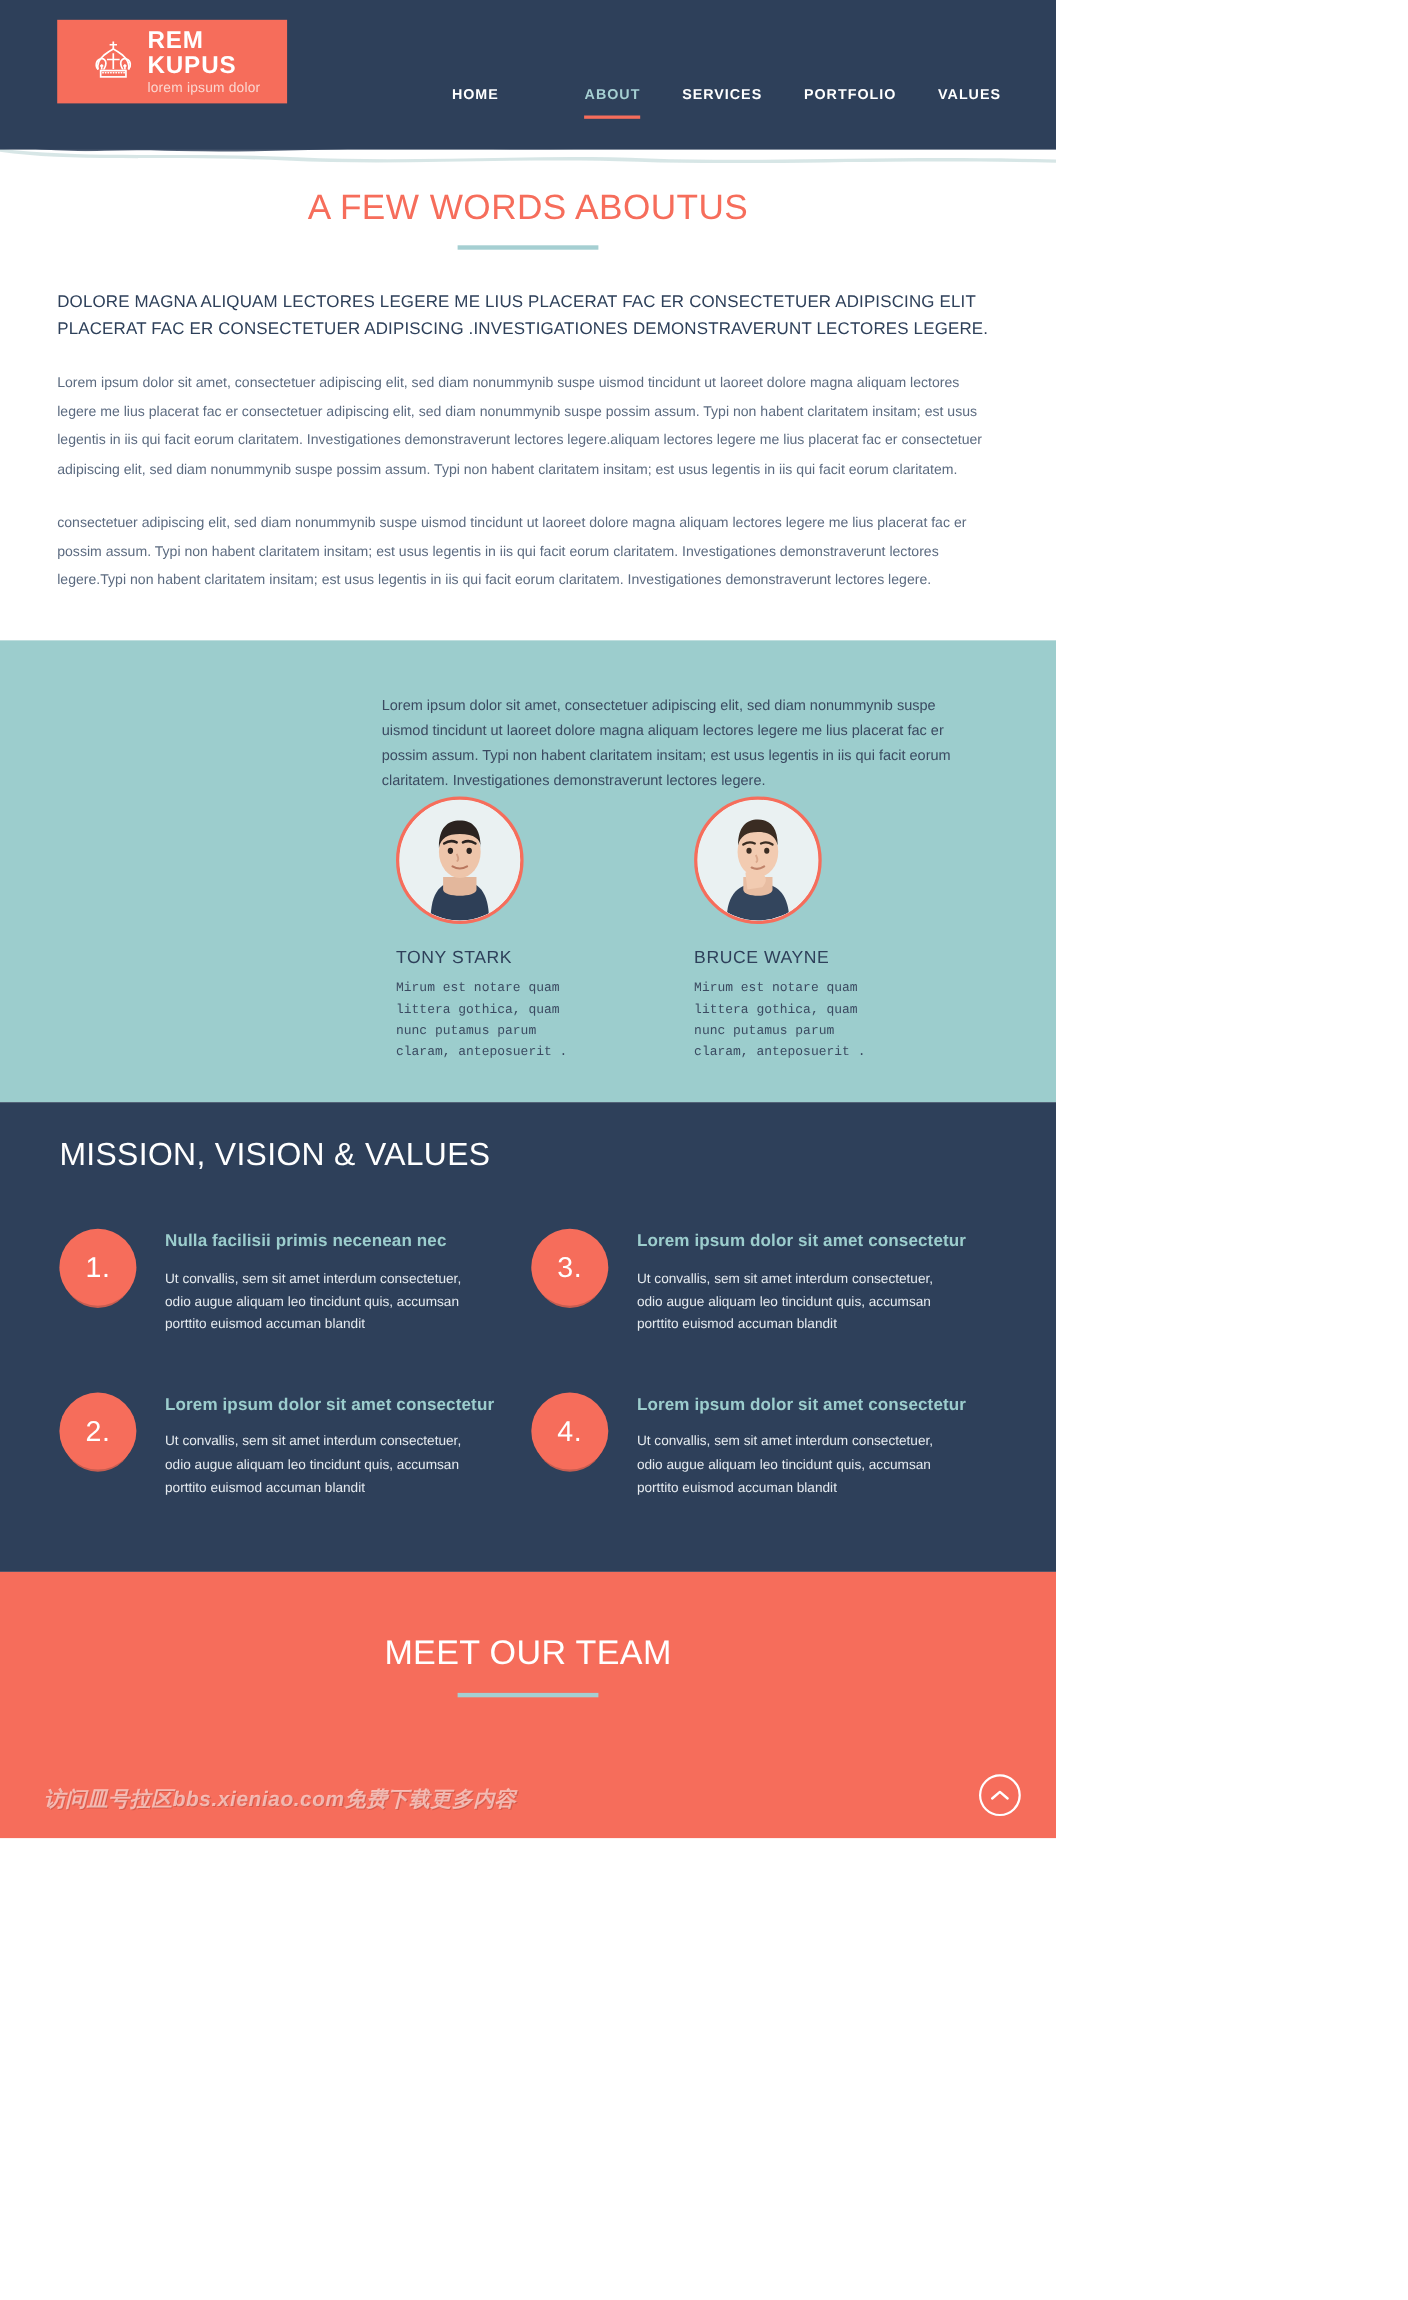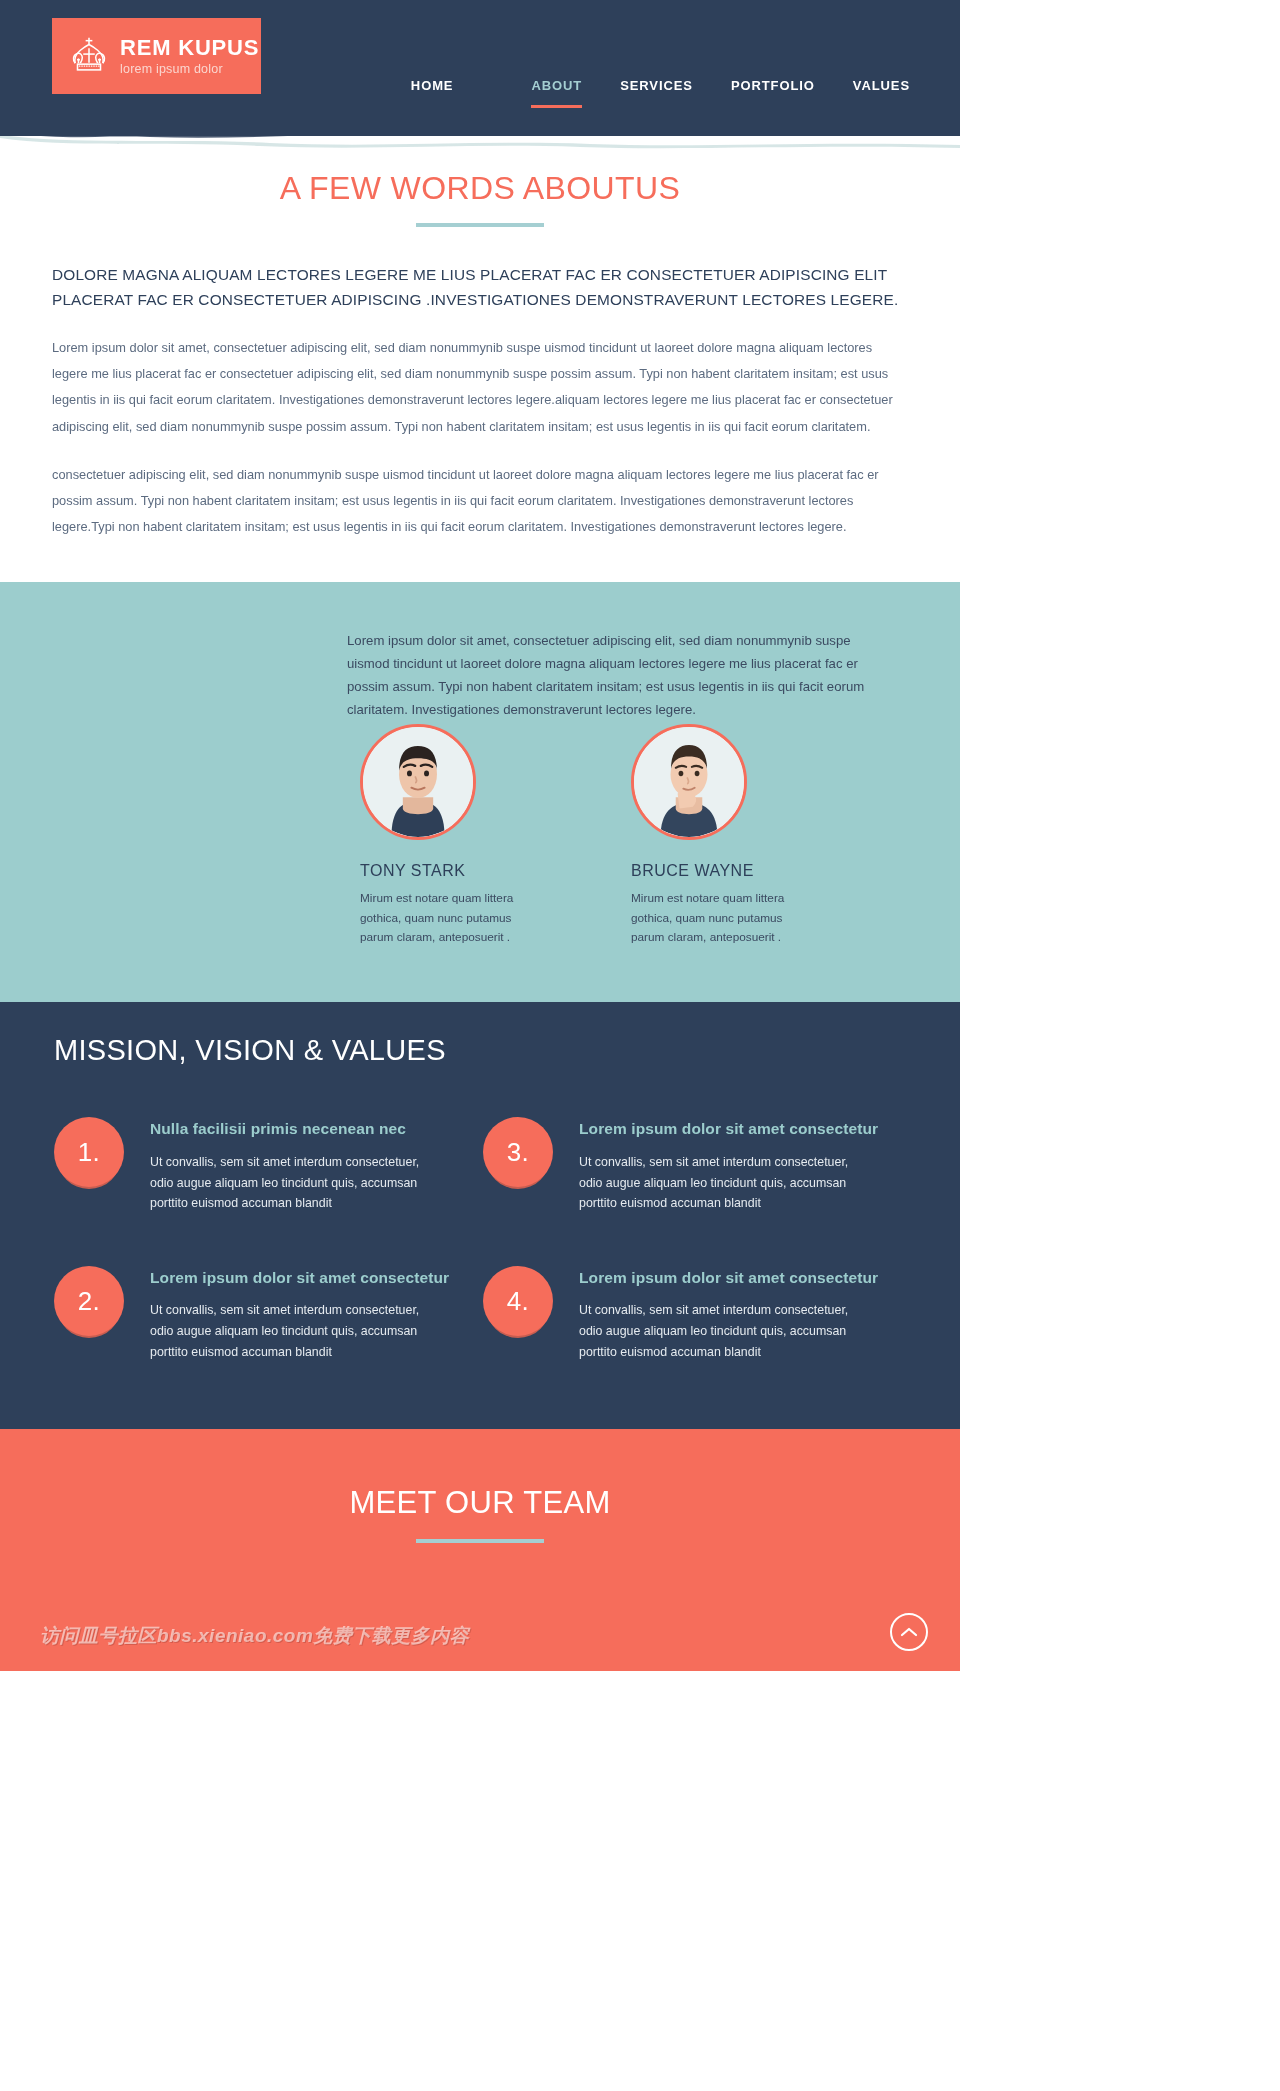--- a/index.html
+++ b/index.html
@@ -28,21 +28,21 @@
 
   .logo-box {
     position: absolute;
     left: 52px;
     top: 18px;
     width: 209px;
     height: 76px;
     background: #f66d5b;
     display: flex;
     align-items: center;
-    padding-left: 14px;
+    padding-left: 28px;
   }
 
   .crown-icon {
     width: 46px;
     height: 46px;
     margin-right: 8px;
     flex: none;
   }
 
   .logo-text { line-height: 1; }
@@ -216,20 +216,21 @@
     letter-spacing: 0.5px;
   }
 
   .member-desc {
     margin-top: 9px;
     margin-left: 13px;
     color: #3b4a61;
     font-size: 11.8px;
     line-height: 1.62;
     width: 175px;
+    font-family: Liberation Mono, monospace;
   }
 
   
   .mission-section {
     position: relative;
     background: #2e405a;
     padding: 32px 0 66px;
   }
 
   .mission-title {

